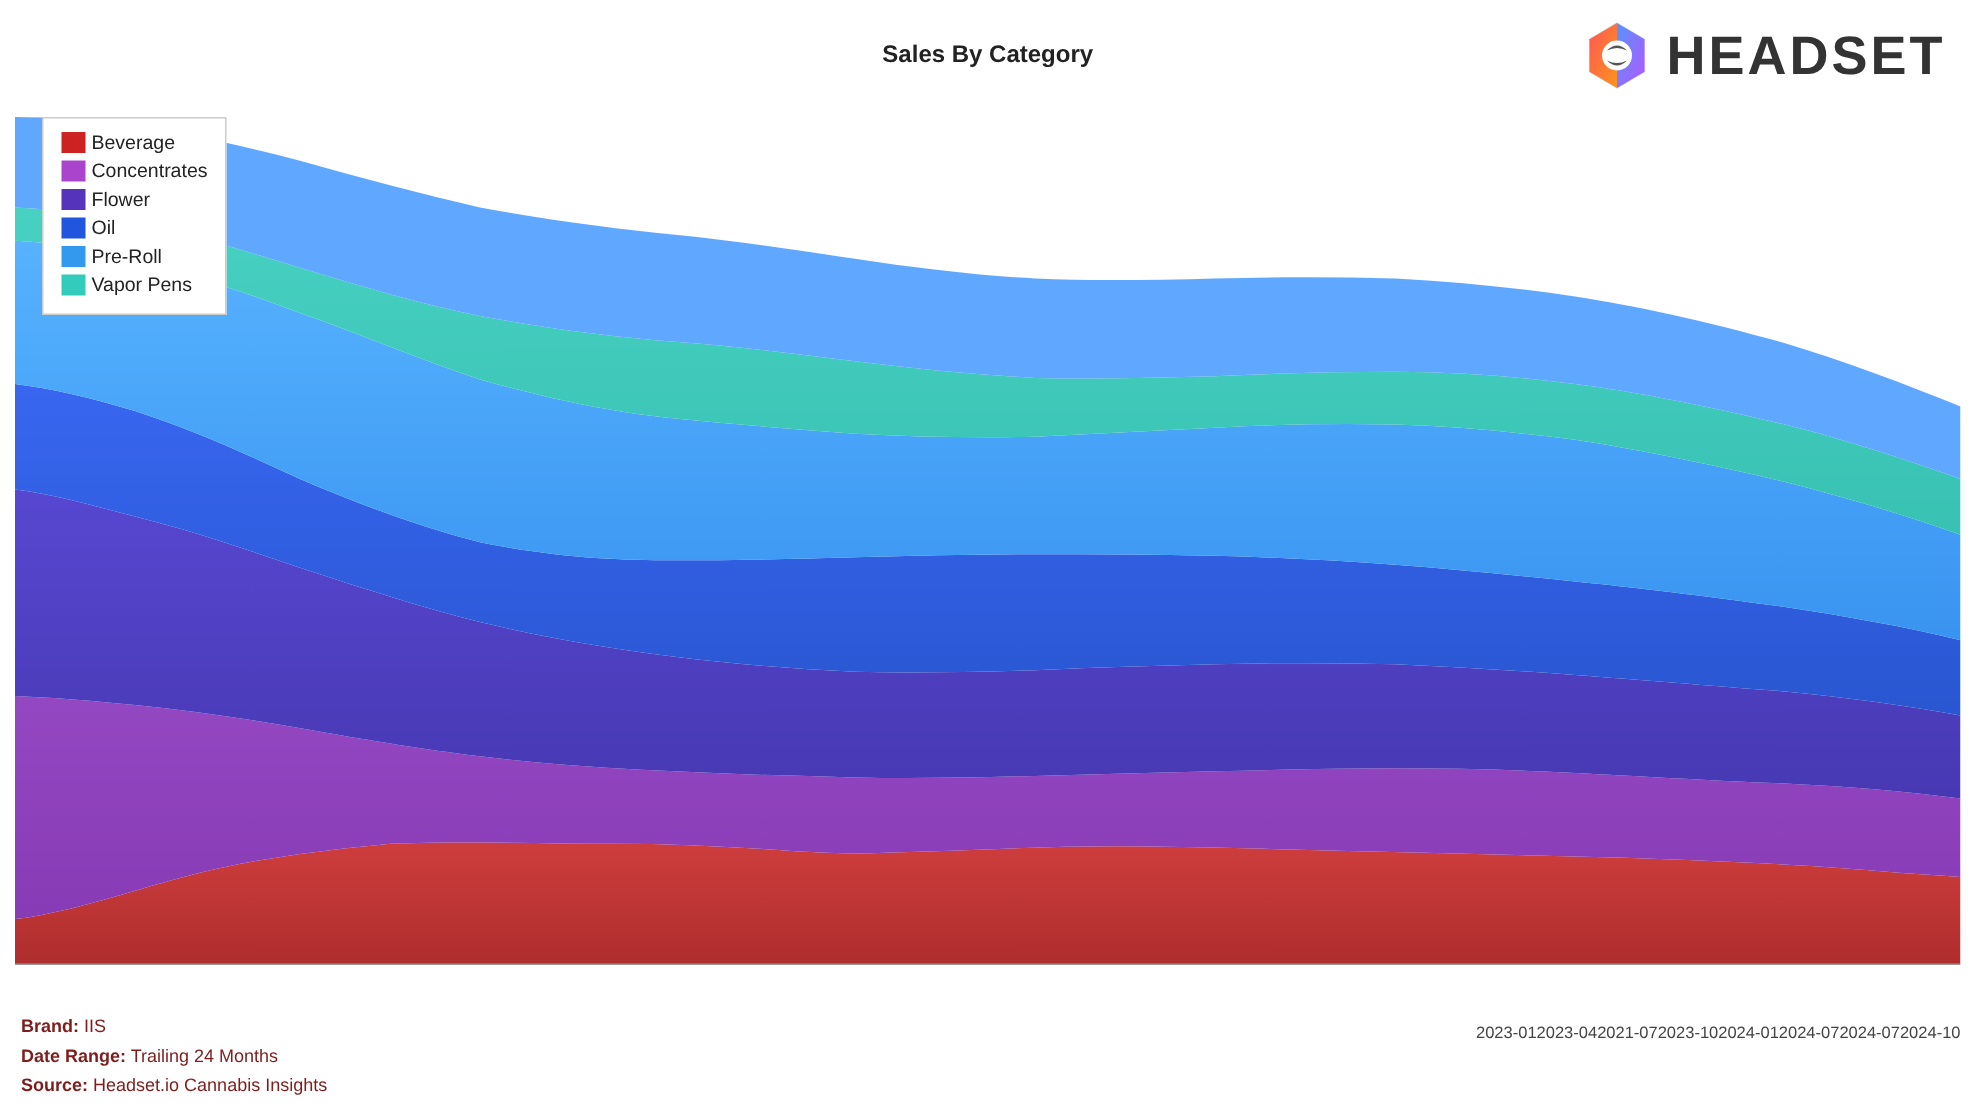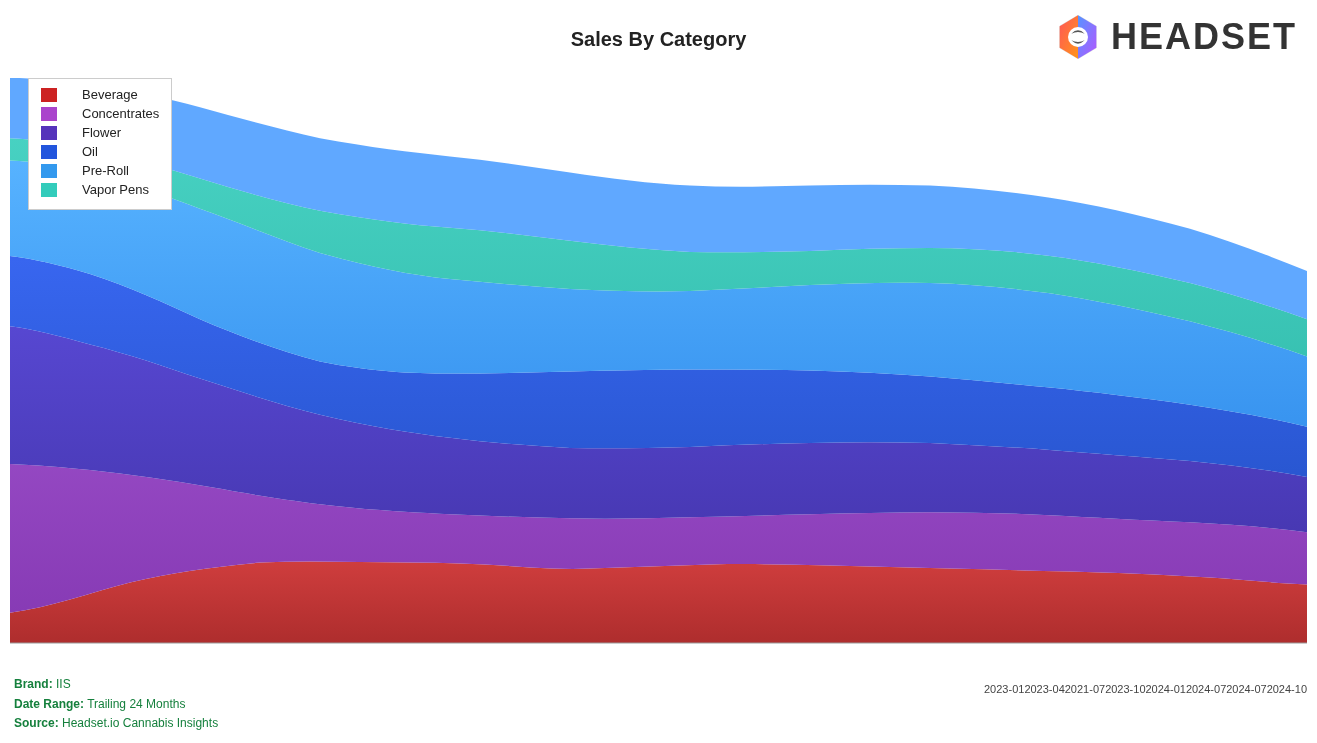--- a/index.html
+++ b/index.html
@@ -32,21 +32,21 @@
       font-size: 36px;
       font-weight: 900;
       letter-spacing: 2px;
       color: #333;
     }
     .chart-title {
       position: absolute;
       top: 28px;
       left: 50%;
       transform: translateX(-50%);
-      font-size: 20px;
+      font-size: 16px;
       font-weight: 700;
       color: #222;
     }
     .chart-area {
       position: absolute;
       top: 70px;
       left: 10px;
       right: 10px;
       bottom: 80px;
       background: #fff;
@@ -60,37 +60,37 @@
       top: 78px;
       left: 28px;
       background: #fff;
       border: 1px solid #ccc;
       padding: 8px 12px;
       z-index: 10;
     }
     .legend-item {
       display: flex;
       align-items: center;
-      gap: 25px;
+      gap: 4px;
       margin-bottom: 4px;
       font-size: 13px;
       color: #222;
     }
     .legend-color {
       width: 16px;
       height: 14px;
       display: inline-block;
       flex-shrink: 0;
     }
     .footer-info {
       position: absolute;
       bottom: 10px;
       left: 14px;
       font-size: 12px;
-      color: #15803d;
+      color: #7f1d1d;
       line-height: 1.6;
       margin-top: 38px;
     }
     .footer-info span.label {
       font-weight: 700;
     }
     .x-axis-labels {
       position: absolute;
       bottom: 48px;
       left: 10px;

